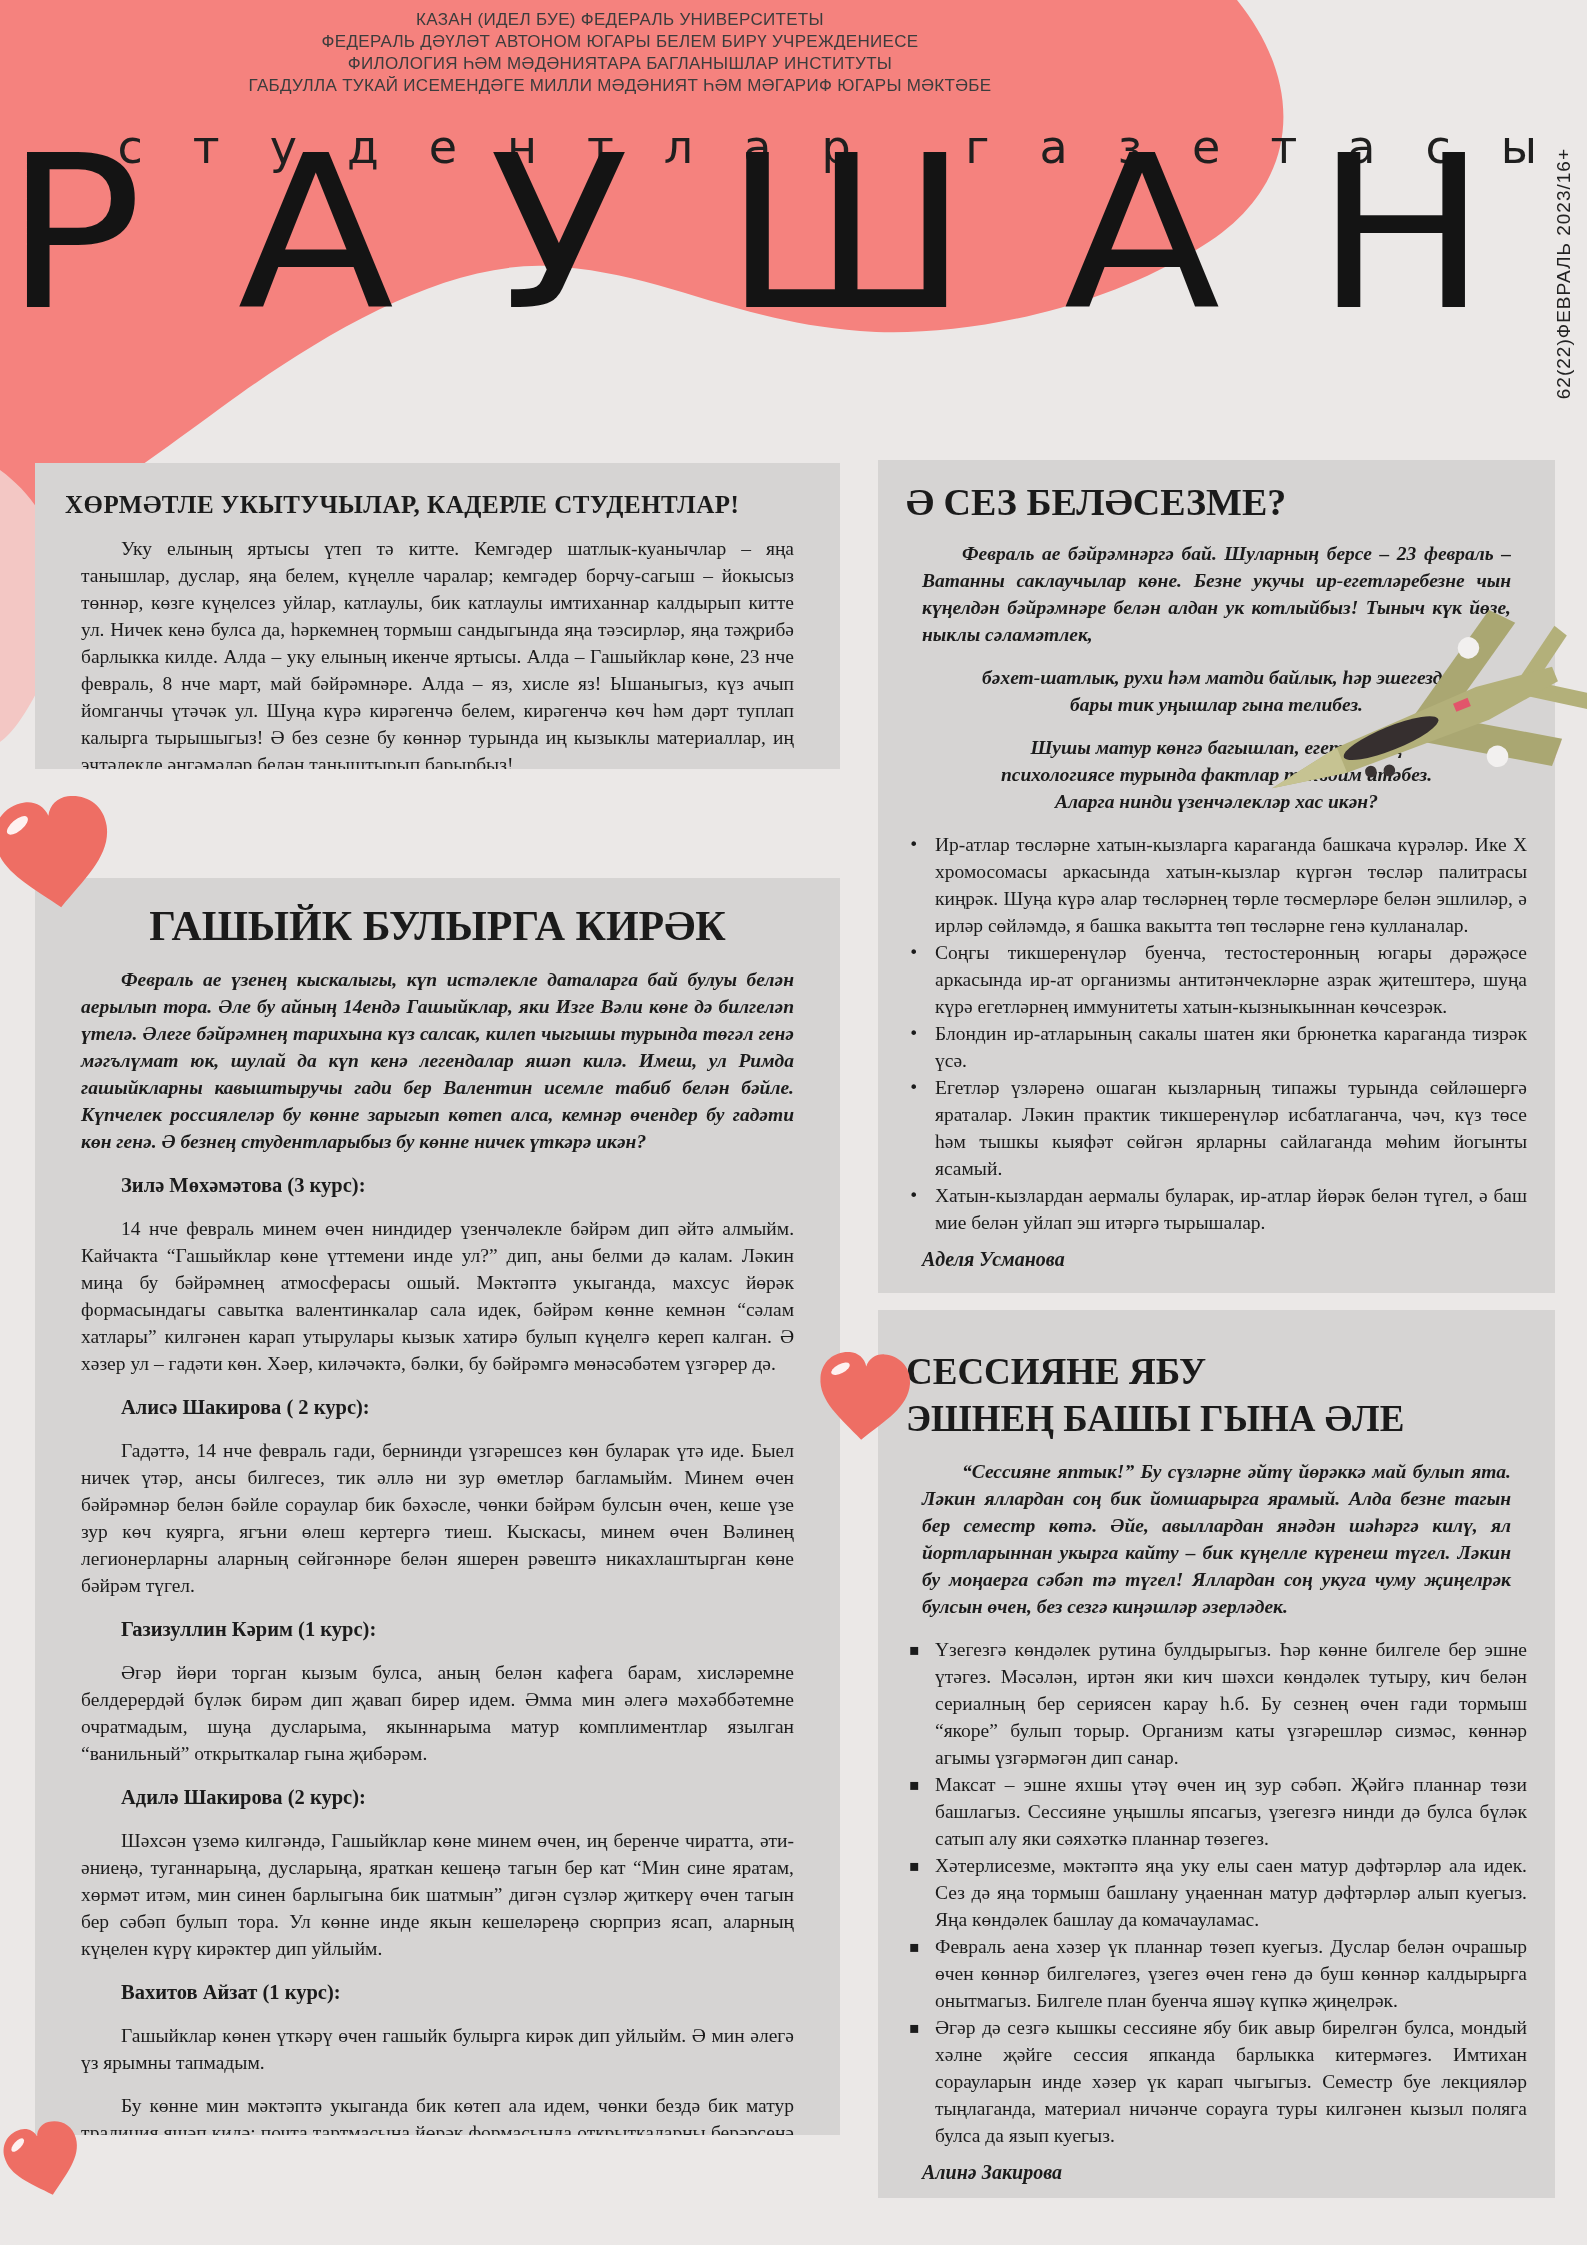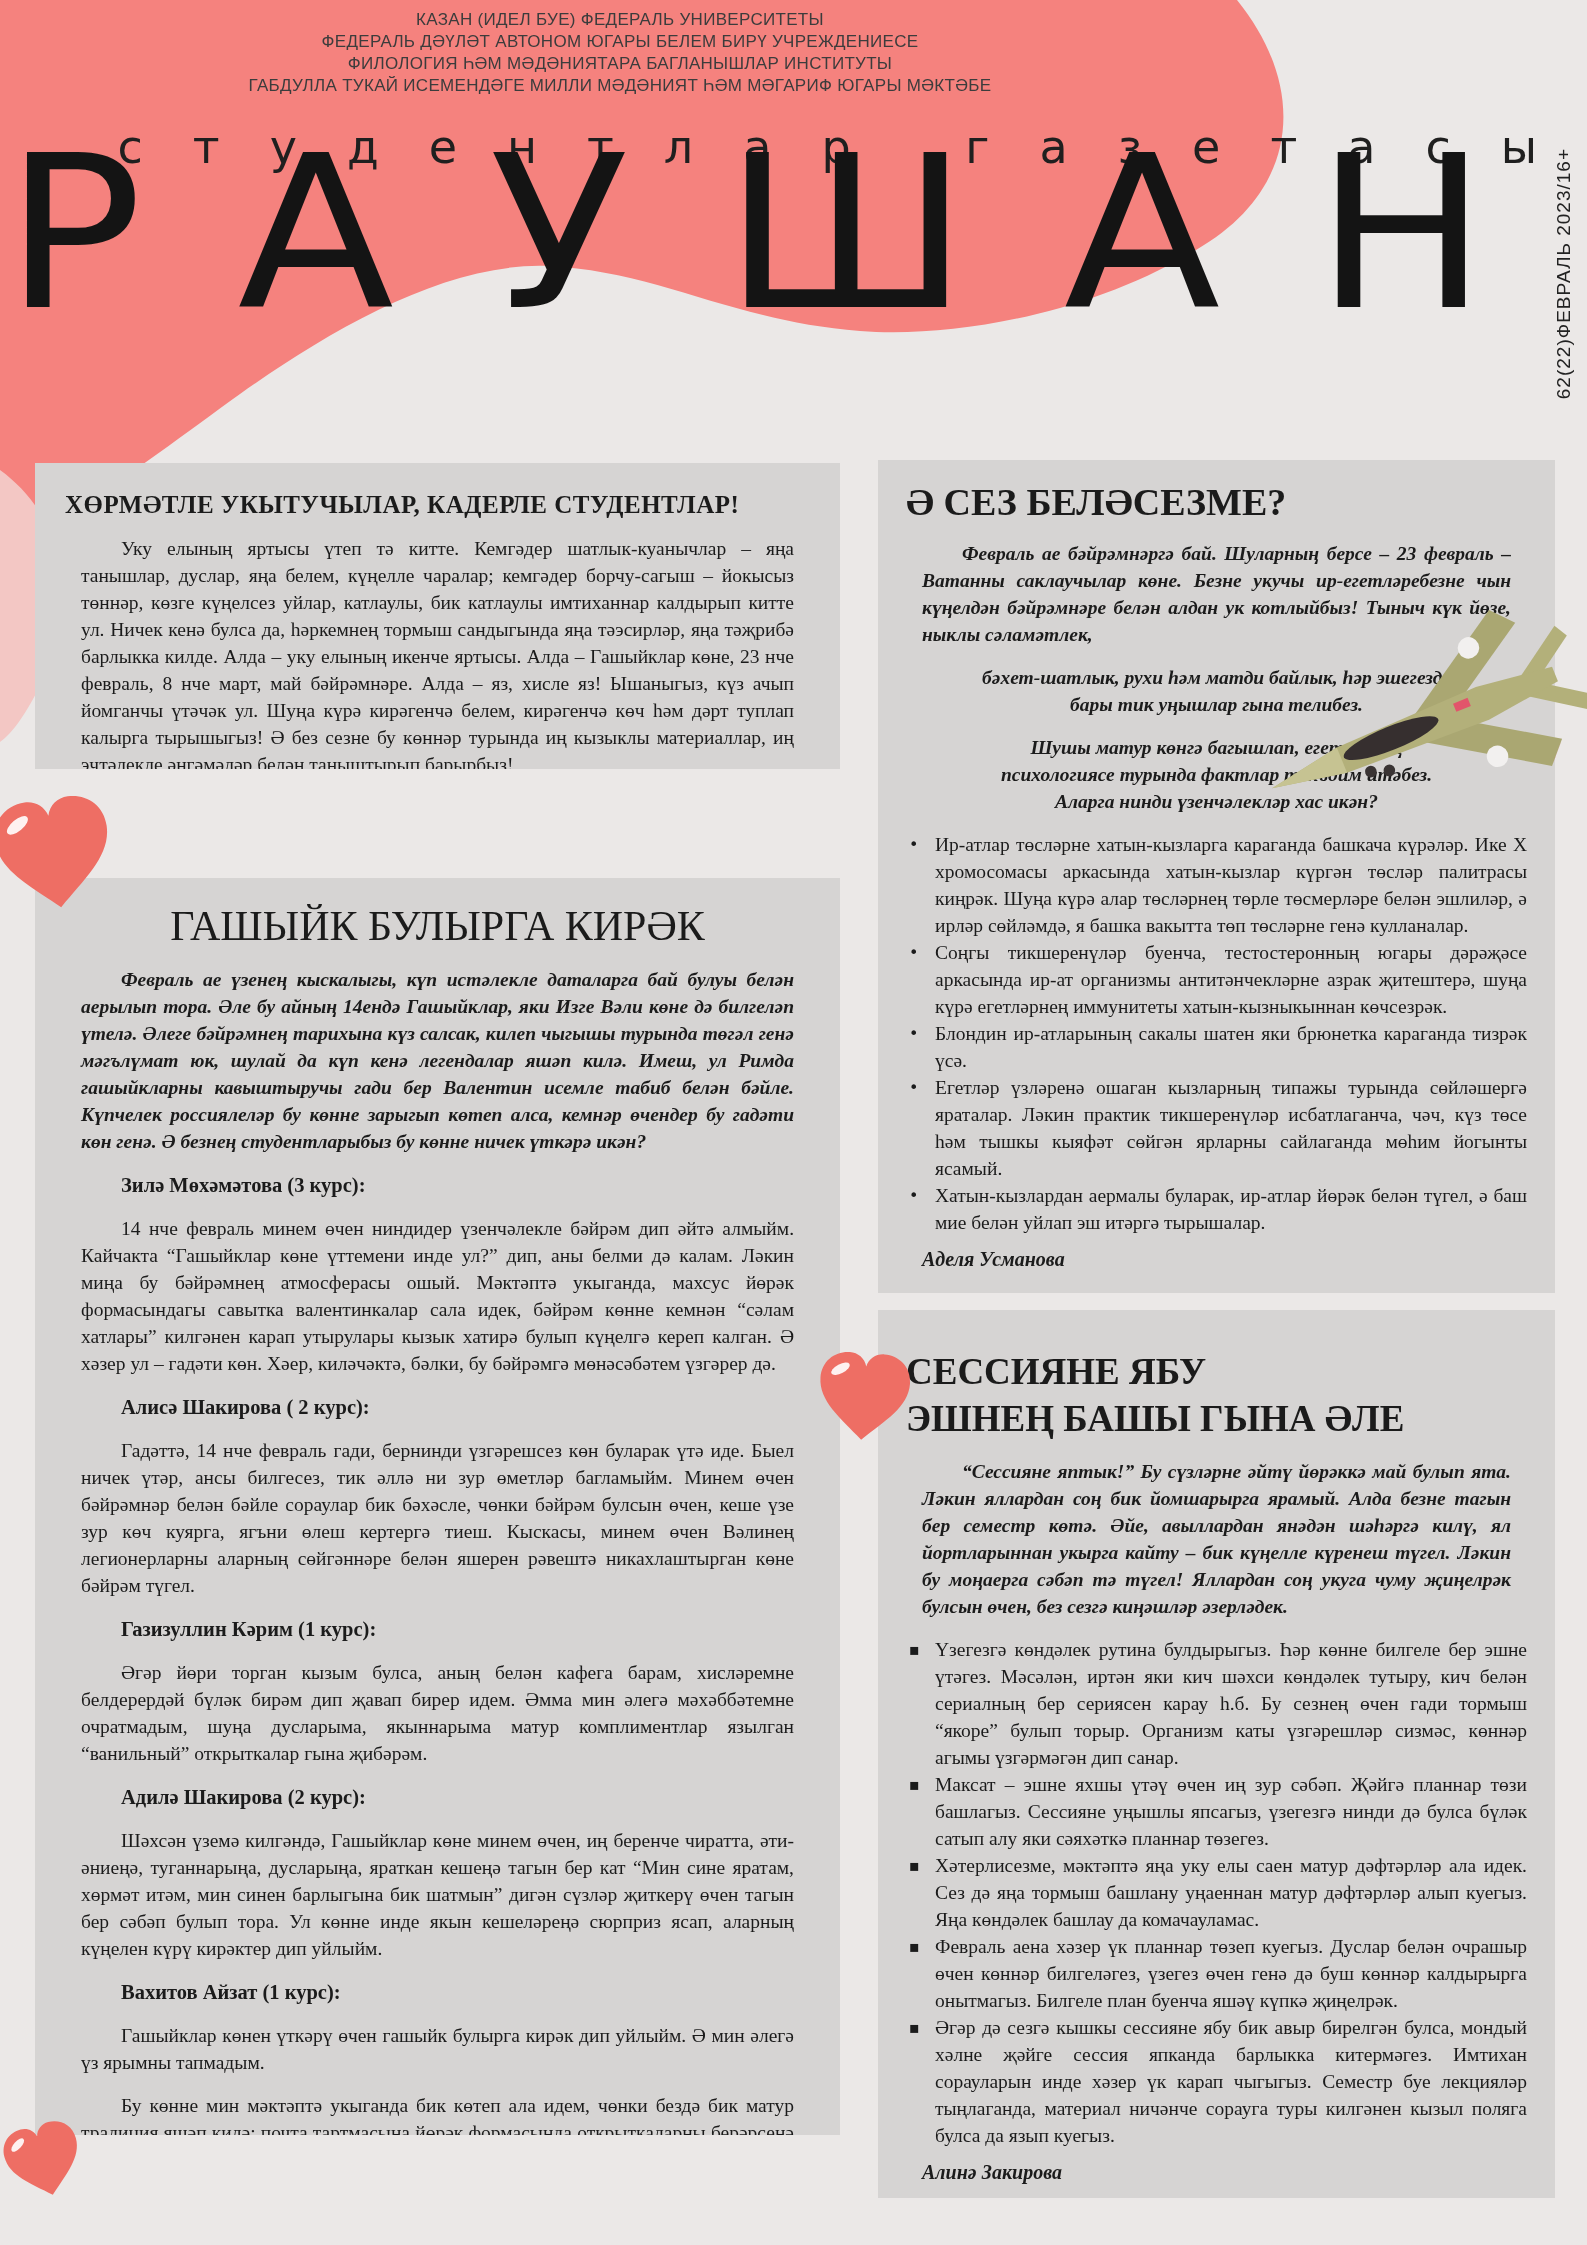--- a/index.html
+++ b/index.html
@@ -36,21 +36,21 @@
   .panel{
     position:absolute;background:#d6d4d3;box-sizing:border-box;
     padding:22px 30px;overflow:hidden;
   }
   .box-a{left:35px;top:463px;width:805px;height:306px;}
   .box-b{left:35px;top:878px;width:805px;height:1257px;}
   .box-c{left:878px;top:460px;width:677px;height:833px;padding:20px 28px;}
   .box-d{left:878px;top:1310px;width:677px;height:888px;padding:36px 28px;}
   h1,h2,p{margin:16px;}
   .hA{font-size:25px;font-weight:bold;letter-spacing:.5px;margin:6px 0 16px;}
-  .hB{font-size:42px;font-weight:normal;text-align:center;margin:2px 0 14px;}
+  .hB{font-size:42px;font-weight:bold;text-align:center;margin:2px 0 14px;}
   .hC{font-size:38px;font-weight:bold;margin:0 0 14px;}
   .hD{font-size:37px;font-weight:bold;line-height:47px;margin:2px 0 12px;}
   .body{font-size:19.5px;line-height:27px;}
   .just{text-align:justify;}
   .ind{text-indent:40px;}
   .intro{font-weight:bold;font-style:italic;}
   .centerblock{text-align:center;padding:0 55px;}
   .subhead{font-weight:bold;font-size:20.5px;line-height:28px;text-indent:40px;}
   .sig{font-weight:bold;font-style:italic;font-size:20px;margin-top:12px;}
   ul.plain{list-style:none;margin:4px 0 0;padding:0;}

